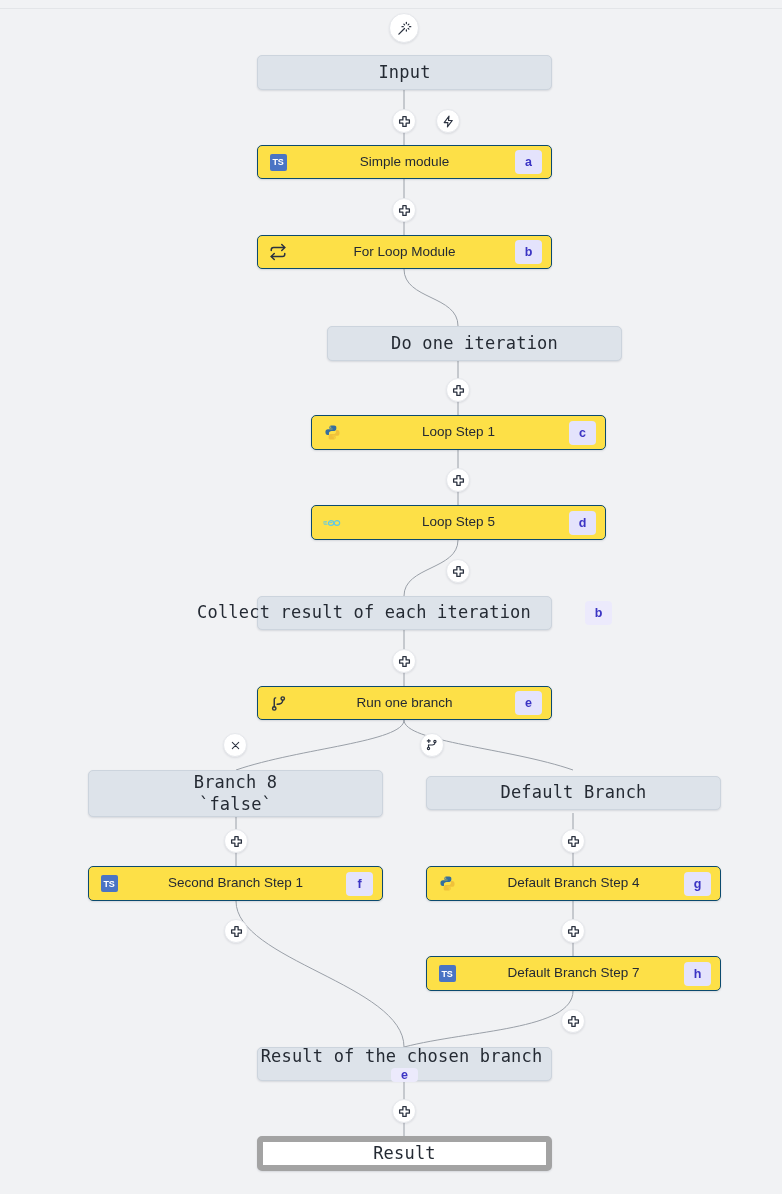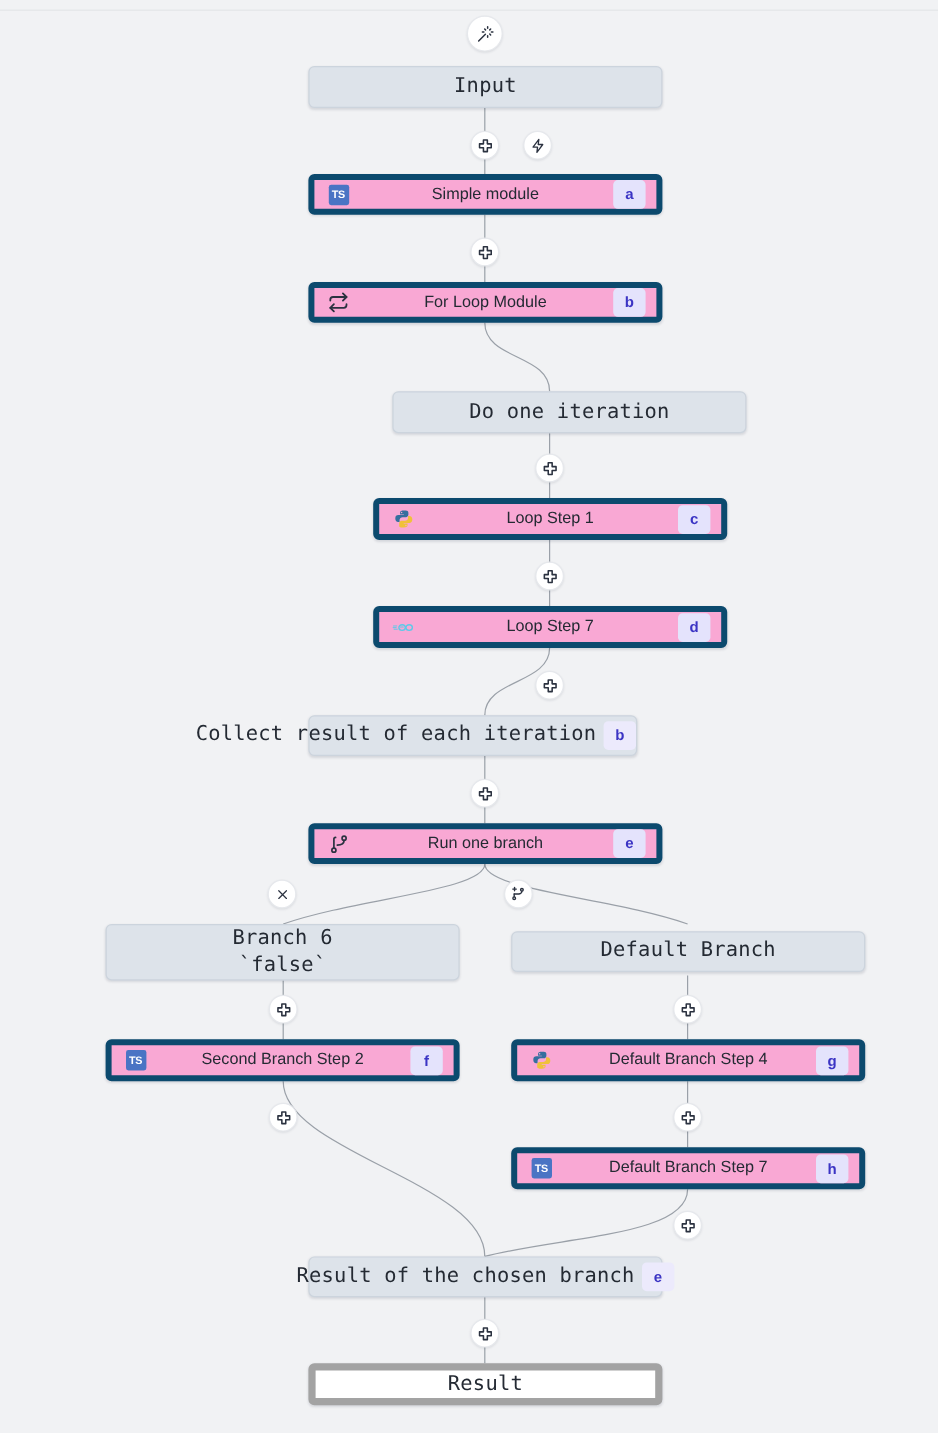--- a/index.html
+++ b/index.html
@@ -26,21 +26,21 @@
   }
   svg#edges path { fill: none; stroke: #9aa0a8; stroke-width: 1; }
 
   
   .node {
     position: absolute;
     display: flex; align-items: center;
     border-radius: 5px;
     box-shadow: 0 1px 2px rgba(30,40,60,.13);
   }
-  .node.white { background: #f9a8d4; border: 5px solid #0c4a6e; }
+  .node.white { background: #fde047; border: 1px solid #0c4a6e; }
   .node.grey  { background: #dde3ea; border: 1px solid #ccd4dd; }
   .node.plain { background: #ffffff; border: 6px solid #a3a3a3; }
 
   .node .label {
     flex: 1 1 auto;
     text-align: center;
     font-size: 13.5px;
     color: #242a33;
     line-height: 1.25;
     white-space: pre-line;
@@ -221,33 +221,33 @@
 
   <div class="node white" style="left:311px; top:505px; width:295px; height:35px;">
     <span class="lang">
       <svg width="22" height="12" viewBox="0 0 40 20">
         <path d="M2 7h6M1 10h6M3 13h6" stroke="#5fc9e8" stroke-width="1.8" stroke-linecap="round"></path>
         <ellipse cx="18" cy="10" rx="6" ry="5.2" fill="none" stroke="#5fc9e8" stroke-width="2.6"></ellipse>
         <ellipse cx="31" cy="10" rx="6" ry="5.2" fill="none" stroke="#5fc9e8" stroke-width="2.6"></ellipse>
         <path d="M15 9h5" stroke="#5fc9e8" stroke-width="2" stroke-linecap="round"></path>
       </svg>
     </span>
-    <span class="label">Loop Step 7</span>
+    <span class="label">Loop Step 5</span>
     <span class="badge">d</span>
   </div>
 
   <div class="circ" style="left:446px; top:559px;">
     <span>
       <svg width="13" height="13" viewBox="0 0 24 24" fill="none" stroke="#2b3240" stroke-width="2.4" stroke-linejoin="round">
           <path d="M9 3h6v6h6v6h-6v6H9v-6H3V9h6z"></path>
         </svg>
     </span>
   </div>
 
-  <div class="node grey" style="left:257px; top:596px; width:274px; height:34px; justify-content:flex-end;">
+  <div class="node grey" style="left:257px; top:596px; width:295px; height:34px; justify-content:center;gap:48px;">
     <span class="label" style="flex:0 0 auto; padding-right:6px;">Collect result of each iteration</span>
     <span class="badge" style="position:static; transform:none;">b</span>
   </div>
 
   <div class="circ" style="left:392px; top:649px;">
     <span>
       <svg width="13" height="13" viewBox="0 0 24 24" fill="none" stroke="#2b3240" stroke-width="2.4" stroke-linejoin="round">
           <path d="M9 3h6v6h6v6h-6v6H9v-6H3V9h6z"></path>
         </svg>
     </span>
@@ -280,21 +280,21 @@
         <circle cx="17" cy="6" r="1.9"></circle>
           <circle cx="6" cy="18" r="1.9"></circle>
         <path d="M6 16V12"></path>
           <path d="M17 8c0 5-6 4-11 4"></path>
         <path d="M4 5h5M6.5 2.5v5"></path>
       </svg>
     </span>
   </div>
 
   <div class="node grey" style="left:88px; top:770px; width:295px; height:47px;">
-    <span class="label">Branch 6
+    <span class="label">Branch 8
 `false`</span>
   </div>
 
   <div class="node grey" style="left:426px; top:776px; width:295px; height:34px;">
     <span class="label">Default Branch</span>
   </div>
 
   <div class="circ" style="left:224px; top:829px;">
     <span>
       <svg width="13" height="13" viewBox="0 0 24 24" fill="none" stroke="#2b3240" stroke-width="2.4" stroke-linejoin="round">
@@ -307,21 +307,21 @@
       <svg width="13" height="13" viewBox="0 0 24 24" fill="none" stroke="#2b3240" stroke-width="2.4" stroke-linejoin="round">
           <path d="M9 3h6v6h6v6h-6v6H9v-6H3V9h6z"></path>
         </svg>
     </span>
   </div>
 
   <div class="node white" style="left:88px; top:866px; width:295px; height:35px;">
     <span class="lang">
         <span class="ts">TS</span>
       </span>
-    <span class="label">Second Branch Step 2</span>
+    <span class="label">Second Branch Step 1</span>
     <span class="badge">f</span>
   </div>
 
   <div class="node white" style="left:426px; top:866px; width:295px; height:35px;">
     <span class="lang">
       <svg width="17" height="17" viewBox="0 0 24 24">
         <path d="M11.9 2c-2.4 0-4.3.5-4.3 2.6v2.1h4.5v.7H5.6C3.4 7.4 2 8.6 2 11.4c0 2.7 1.2 4.1 3.4 4.1h1.6v-2.4c0-2 1.7-3.3 3.6-3.3h3.8c1.7 0 3-1.4 3-3.1V4.6C17.4 3 16.1 2 14.4 2zM9.5 3.4c.5 0 .8.4.8.9s-.3.9-.8.9-.9-.4-.9-.9.4-.9.9-.9z" fill="#366f9e"></path>
         <path d="M12.1 22c2.4 0 4.3-.5 4.3-2.6v-2.1h-4.5v-.7h6.5c2.2 0 3.6-1.2 3.6-4 0-2.7-1.2-4.1-3.4-4.1h-1.6v2.4c0 2-1.7 3.3-3.6 3.3H9.6c-1.7 0-3 1.4-3 3.1v3.1C6.6 21 7.9 22 9.6 22zm2.4-1.4c-.5 0-.8-.4-.8-.9s.3-.9.8-.9.9.4.9.9-.4.9-.9.9z" fill="#f0c13a"></path>
       </svg>
     </span>
@@ -353,21 +353,21 @@
   </div>
 
   <div class="circ" style="left:561px; top:1009px;">
     <span>
       <svg width="13" height="13" viewBox="0 0 24 24" fill="none" stroke="#2b3240" stroke-width="2.4" stroke-linejoin="round">
           <path d="M9 3h6v6h6v6h-6v6H9v-6H3V9h6z"></path>
         </svg>
     </span>
   </div>
 
-  <div class="node grey" style="left:257px; top:1047px; width:295px; height:34px; justify-content:center;">
+  <div class="node grey" style="left:257px; top:1047px; width:295px; height:34px; justify-content:center;flex-direction:column;">
     <span class="label" style="flex:0 0 auto; padding-right:6px;">Result of the chosen branch</span>
     <span class="badge" style="position:static; transform:none;">e</span>
   </div>
 
   <div class="circ" style="left:392px; top:1099px;">
     <span>
       <svg width="13" height="13" viewBox="0 0 24 24" fill="none" stroke="#2b3240" stroke-width="2.4" stroke-linejoin="round">
           <path d="M9 3h6v6h6v6h-6v6H9v-6H3V9h6z"></path>
         </svg>
     </span>

